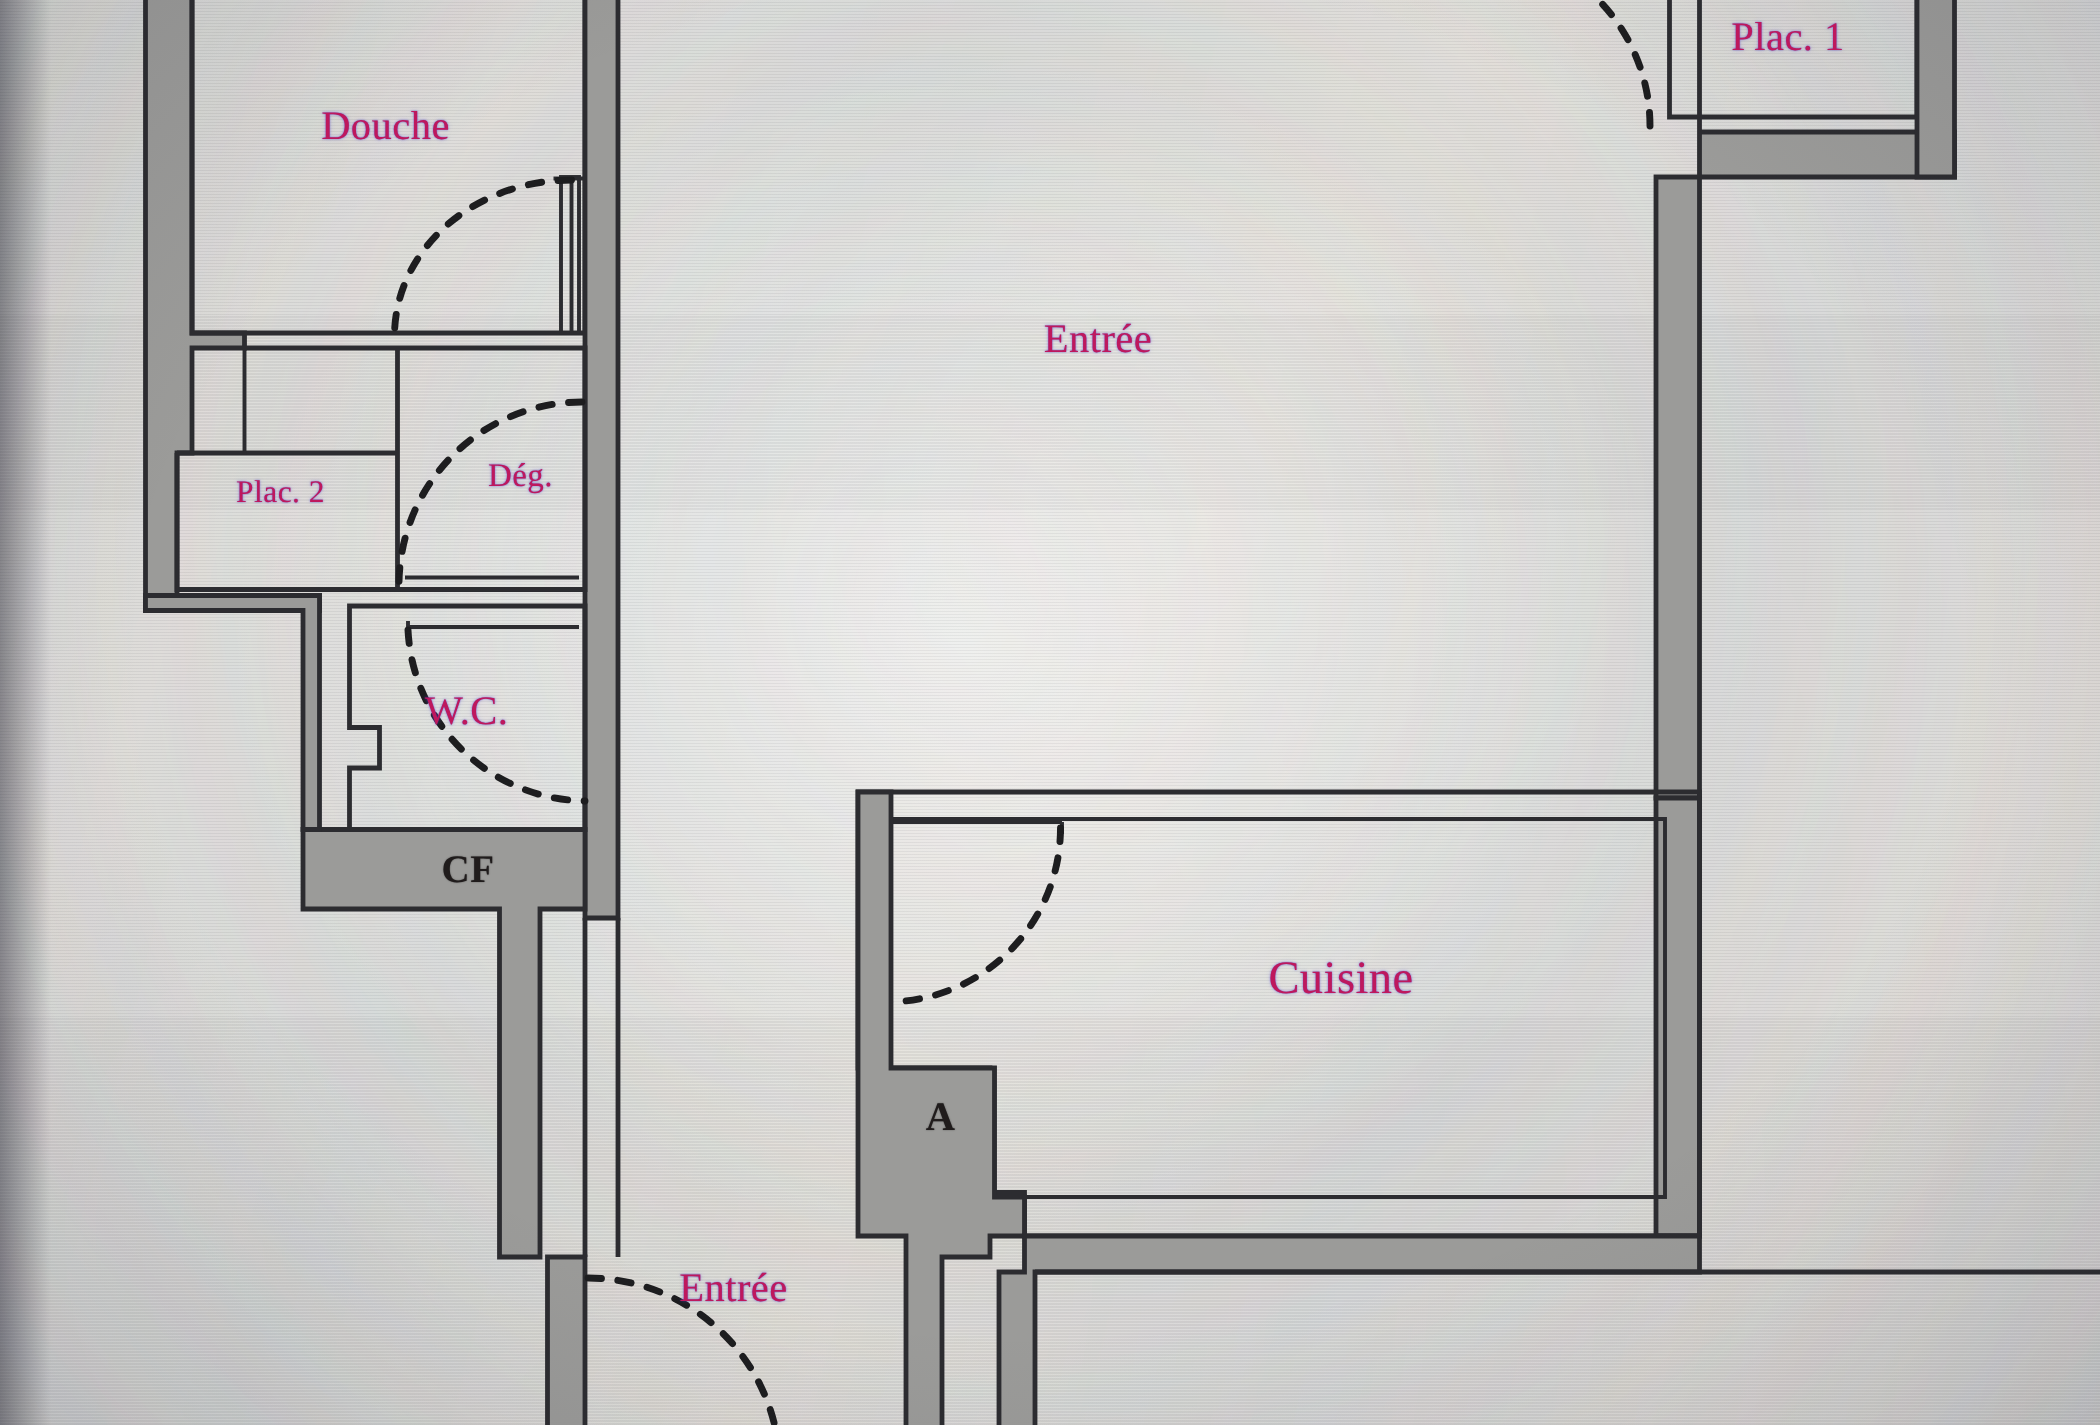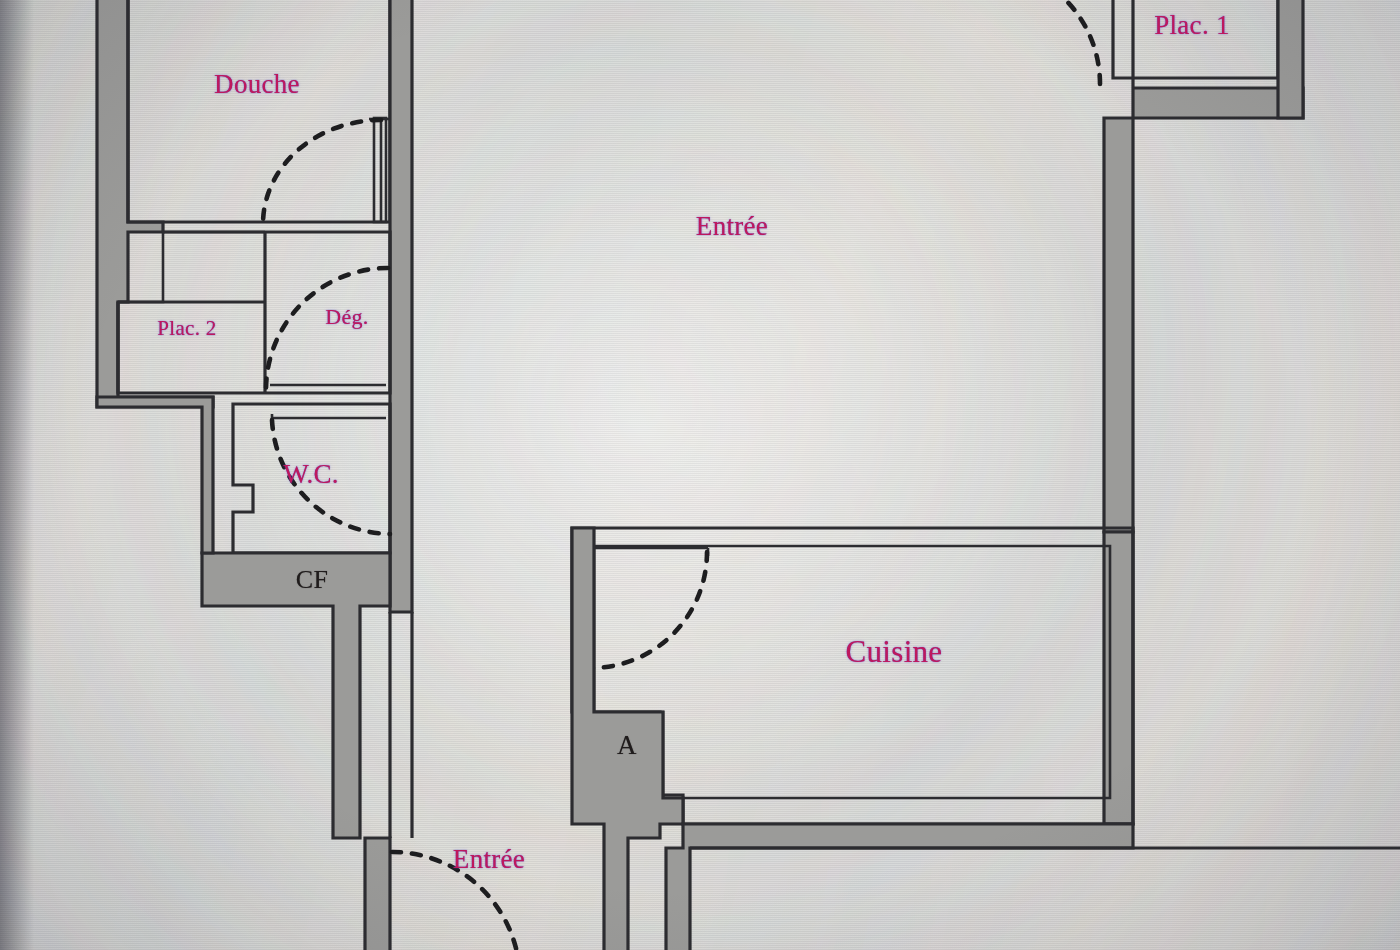--- a/index.html
+++ b/index.html
@@ -91,20 +91,21 @@
     font-family: "Liberation Serif", "DejaVu Serif", serif;
     white-space: nowrap;
     transform: translate(-50%, -50%);
     text-shadow: 0 0 1.1px rgba(60,40,190,0.75), 0 0 3px rgba(130,120,230,0.35);
     letter-spacing: 0.3px;
     pointer-events: none;
   }
   .lbl-dark {
     color: #201c1c;
     text-shadow: 0 0 1px rgba(20,20,20,0.6);
+    font-weight: bold;
   }
 </style>
 </head>
 <body>
 
 <div id="stage">
 
   <div class="bg-base"></div>
   <div class="moire-c"></div>
   <div class="moire-a"></div>

